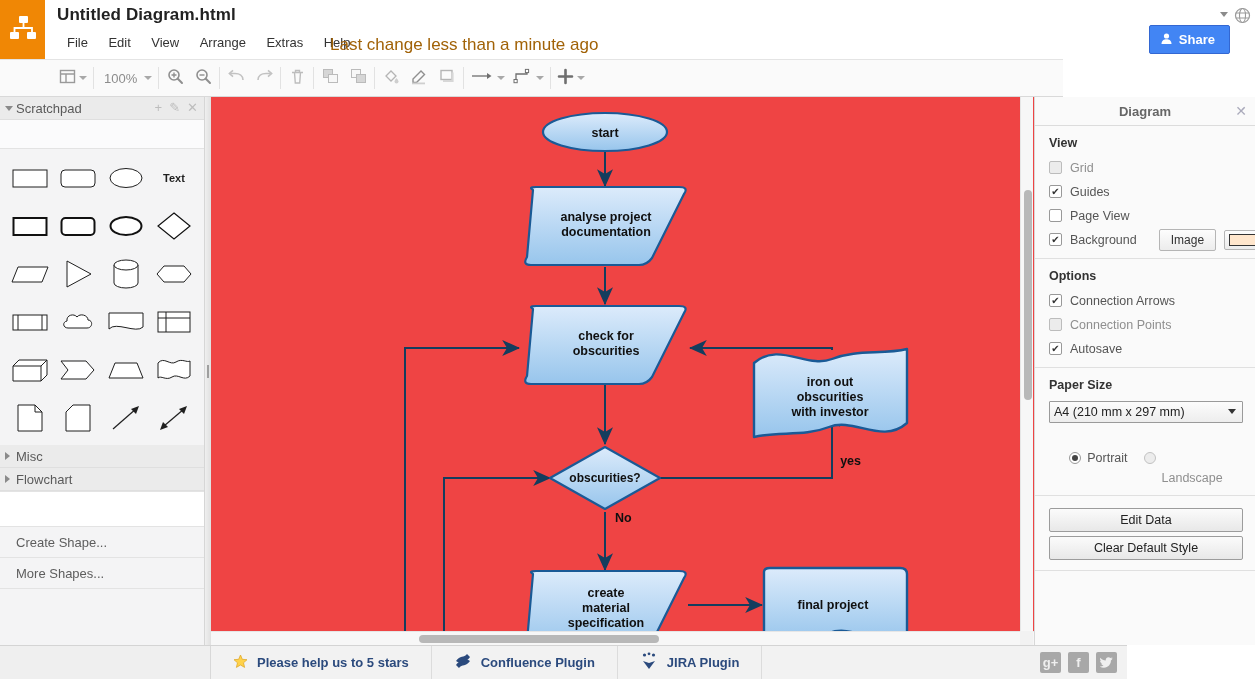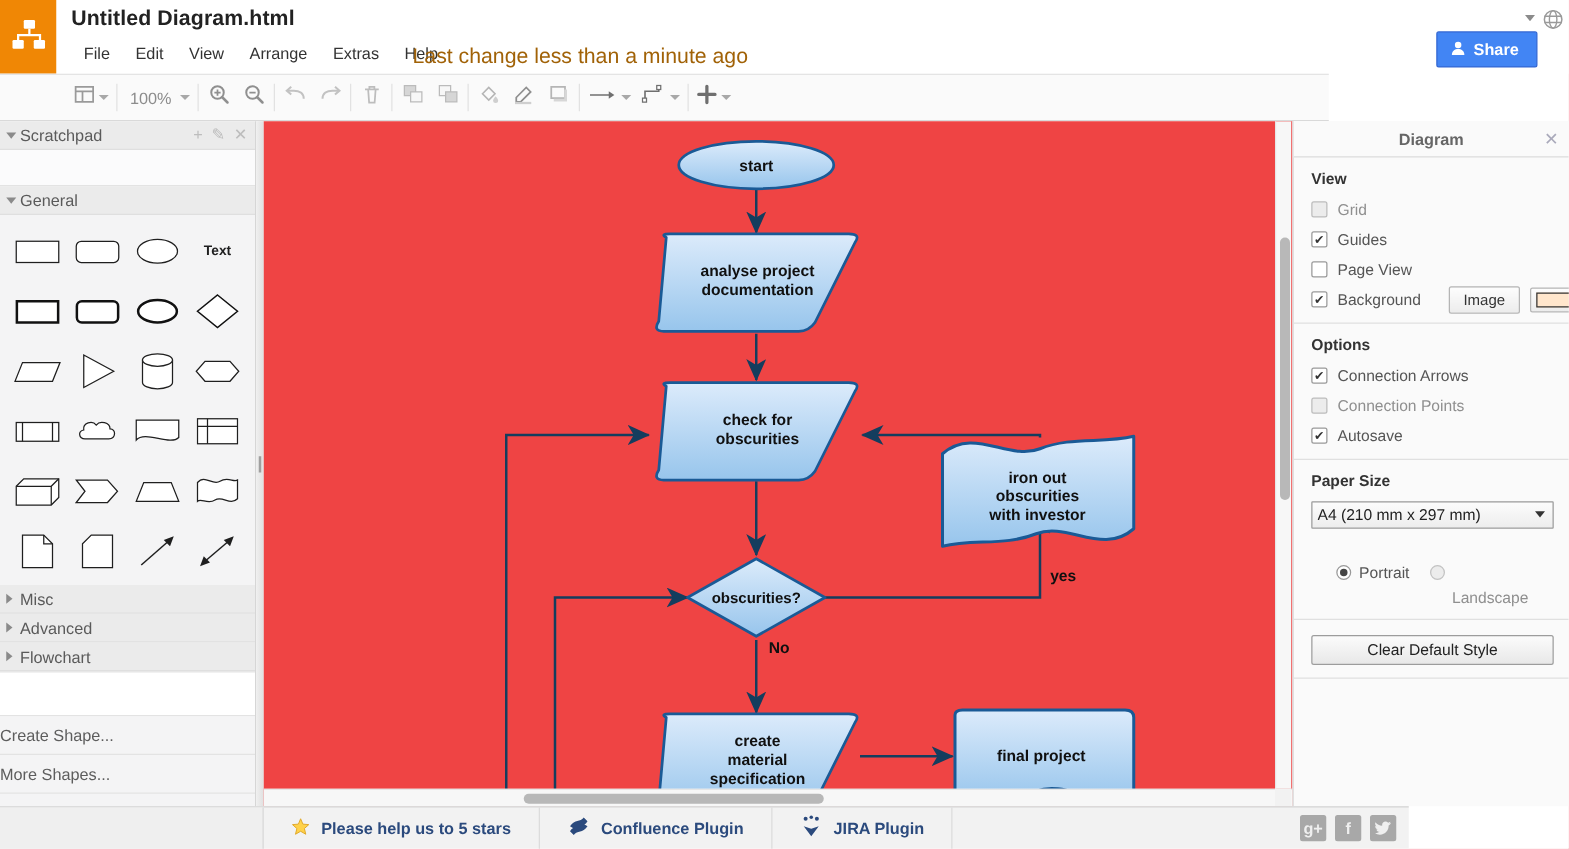--- a/index.html
+++ b/index.html
@@ -78,21 +78,21 @@
   .shape-grid {
     padding: 10px 4px 8px 4px; display: grid; grid-template-columns: repeat(4, 48px);
     justify-content: center; row-gap: 10px; column-gap: 0px;
   }
   .shape-cell {
     width: 48px; height: 38px; display: flex; align-items: center; justify-content: center;
     cursor: pointer;
   }
   .empty-row { height: 36px; background: #fff; border-top: 1px solid #e3e3e3; border-bottom: 1px solid #e3e3e3; }
   .side-link {
-    height: 31px; line-height: 31px; font-size: 13px; color: #5d5d5d;
+    height: 31px; line-height: 31px; padding-left: 16px; font-size: 13px; color: #5d5d5d;
     border-bottom: 1px solid #e3e3e3; background: #f4f4f5; cursor: pointer;
   }
 
   
   .splitter {
     position: absolute; left: 205px; top: 97px; width: 6px; height: 548px;
     background: linear-gradient(90deg,#efefef,#e0e0e0); cursor: col-resize;
   }
   .splitter i { position: absolute; left: 2px; top: 268px; width: 2px; height: 13px;
     border-left: 1px solid #9f9f9f; border-right: 1px solid #9f9f9f; }
@@ -372,24 +372,20 @@
       <i class="tri down"></i>
       <span>Scratchpad</span>
       <span class="acts">
         <span>+</span>
         <span>✎</span>
         <span>✕</span>
       </span>
     </div>
     <div class="scratch-body"></div>
 
-    <div class="side-title">
-      <i class="tri down"></i>
-      <span>General</span>
-    </div>
 
     <div class="shape-grid">
 
       <div class="shape-cell">
         <svg width="36" height="22">
             <rect x="1" y="3" width="34" height="17" fill="#fff" stroke="#1f1f1f" stroke-width="1"></rect>
           </svg>
       </div>
       <div class="shape-cell">
         <svg width="36" height="22">
@@ -515,24 +511,20 @@
           <path d="M6 23 L26 6" stroke="#1f1f1f" stroke-width="1.2"></path>
           <path d="M29 3 L21 6 L26 11 Z" fill="#1f1f1f"></path>
           <path d="M2 27 L10 24 L5 19 Z" fill="#1f1f1f"></path>
         </svg>
       </div>
     </div>
 
     <div class="side-title">
       <i class="tri right"></i>
       <span>Misc</span>
-    </div>
-    <div class="side-title">
-      <i class="tri right"></i>
-      <span>Advanced</span>
     </div>
     <div class="side-title">
       <i class="tri right"></i>
       <span>Flowchart</span>
     </div>
     <div class="empty-row"></div>
     <div class="side-link">Create Shape...</div>
     <div class="side-link">More Shapes...</div>
   </div>
 
@@ -683,20 +675,21 @@
       </div>
       <div class="radio-row">
         <span class="radio on"></span>
         <span class="radio-lbl">Portrait</span>
         <span class="radio off" style="margin-left:10px"></span>
         <span class="radio-lbl dim">Landscape</span>
       </div>
     </div>
 
     <div class="fmt-sec" style="padding-top:12px">
+      <button class="big-btn">Edit Data</button>
       <button class="big-btn" style="margin-bottom:0">Clear Default Style</button>
     </div>
   </div>
 
   <div class="footer">
     <div class="foot-left"></div>
     <div class="foot-cell">
       <span>
         <svg width="15" height="15" viewBox="0 0 15 15">
           <path d="M7.5 1 L9.3 5.3 L14 5.7 L10.5 8.8 L11.6 13.4 L7.5 11 L3.4 13.4 L4.5 8.8 L1 5.7 L5.7 5.3 Z" fill="#FFD24A" stroke="#E0A92C" stroke-width="0.8"></path>

